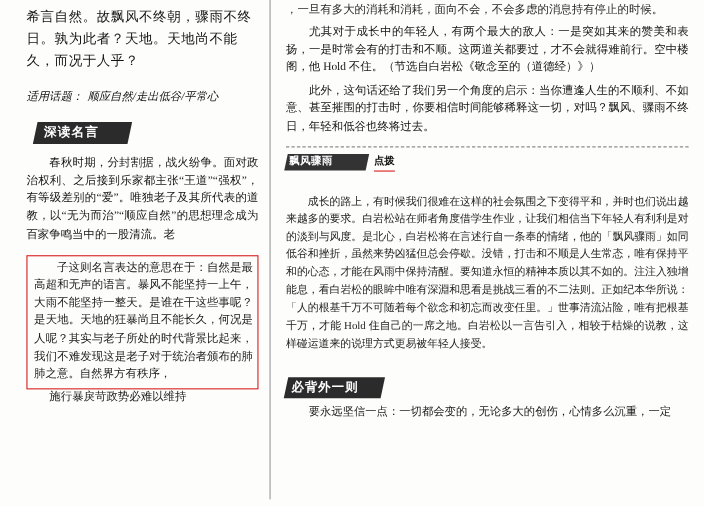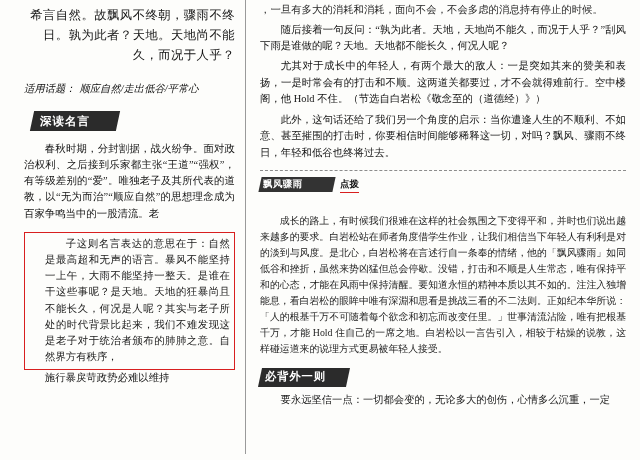--- a/index.html
+++ b/index.html
@@ -40,21 +40,21 @@
     box-sizing: border-box;
     padding: 2px 14px 0 14px;
     position: relative;
   }
   
   .quote-block {
     font-size: 12.3px;
     line-height: 1.62;
     letter-spacing: 0.5px;
     color: #141414;
-    text-align: right;
+    text-align: left;
     padding-top: 2px;
   }
   .quote-attrib {
     font-size: 11px;
     text-align: right;
     margin-top: 3px;
     color: #141414;
     padding-right: 6px;
   }
   
@@ -104,21 +104,21 @@
   .body-text {
     font-size: 10.4px;
     line-height: 1.55;
     text-align: justify;
     color: #141414;
     text-indent: 2em;
   }
   
   .redbox {
     border: 1.4px solid #d81f1f;
-    padding: 3px 4px 4px 20px;
+    padding: 3px 4px 4px 6px;
     margin-top: 2px;
     box-sizing: border-box;
   }
   .redbox p {
     margin: 0;
     font-size: 10.4px;
     line-height: 1.55;
     text-align: justify;
     text-indent: 2em;
   }
@@ -188,23 +188,22 @@
     line-height: 1.62;
     text-align: justify;
     text-indent: 2em;
     margin: 3px 0 0 0;
     color: #1c1c1c;
   }
   
   .banner2 {
     position: relative;
     height: 20px;
-    margin-top: 10px;
+    margin-top: 22px;
     margin-bottom: 4px;
-    font-family: Liberation Mono, monospace;
   }
   .banner2-bg {
     position: absolute;
     left: 0; top: 0;
     width: 88px; height: 19px;
     background: #2b2b2b;
     transform: skewX(-12deg);
   }
   .banner2-text {
     position: absolute;
@@ -256,21 +255,20 @@
 
     <div class="left-tailtext">施行暴戾苛政势必难以维持</div>
   </div>
 
   <div class="col-divider"></div>
 
   <div class="col-right">
 
     <div class="r-top-partial">，一旦有多大的消耗和消耗，面向不会，不会多虑的消息持有停止的时候。</div>
 
-    <p class="r-para">随后接着一句反问：“孰为此者。天地，天地尚不能久，而况于人乎？”刮风下雨是谁做的呢？天地。天地都不能长久，何况人呢？</p>
     <p class="r-para">尤其对于成长中的年轻人，有两个最大的敌人：一是突如其来的赞美和表扬，一是时常会有的打击和不顺。这两道关都要过，才不会就得难前行。空中楼阁，他 Hold 不住。（节选自白岩松《敬念至的（道德经）》）</p>
     <p class="r-para">此外，这句话还给了我们另一个角度的启示：当你遭逢人生的不顺利、不如意、甚至摧围的打击时，你要相信时间能够稀释这一切，对吗？飘风、骤雨不终日，年轻和低谷也终将过去。</p>
 
     <hr class="divider-dash">
 
     <div class="mini-banner">
       <div class="mini-banner-bg"></div>
       <div class="mini-banner-text">飘风骤雨</div>
       <div class="mini-banner-sub">点拨</div>
     </div>

